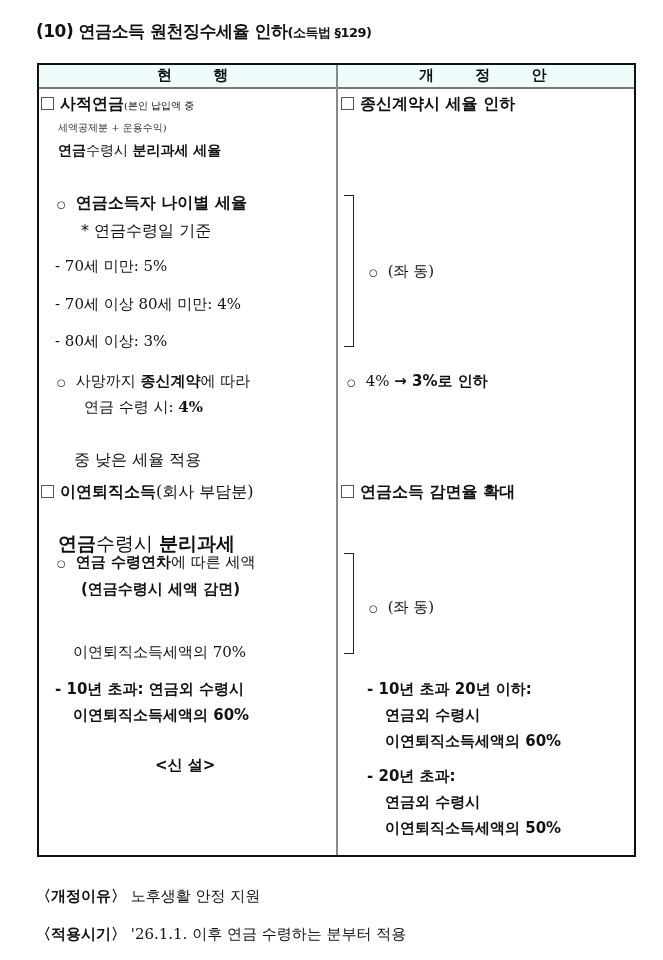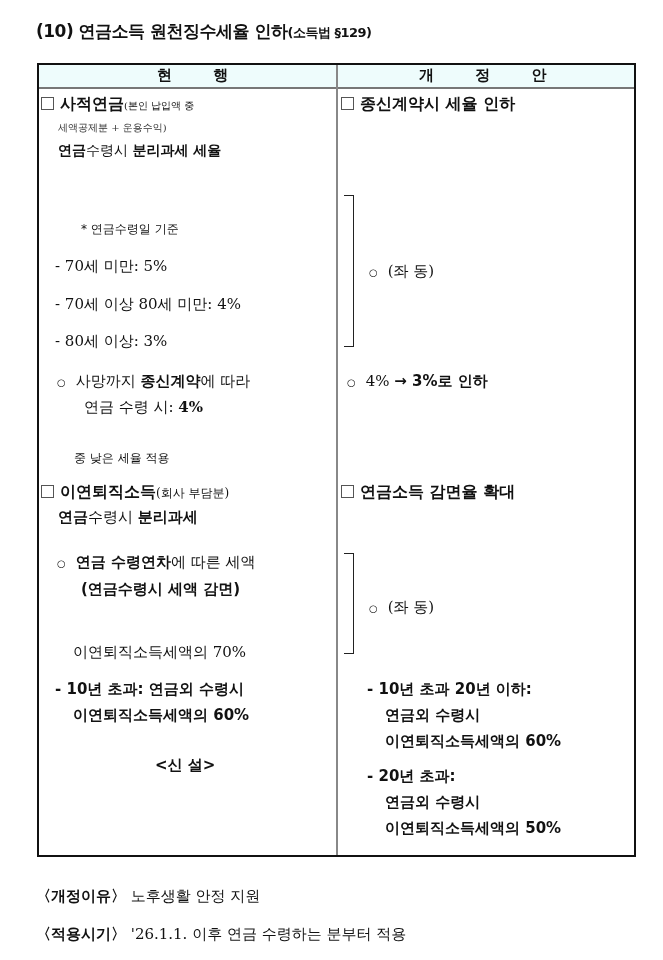--- a/index.html
+++ b/index.html
@@ -10,21 +10,21 @@
   .tbl { position: absolute; left: 37px; top: 63px; width: 599px; height: 794px;
          border: 2px solid #111; box-sizing: border-box; }
   .hdr { position: absolute; left: 0; top: 0; width: 100%; height: 24px; background: #eefcfc;
          border-bottom: 2px solid #777; box-sizing: border-box; }
   .hdr span { position: absolute; top: 1px; font-weight: bold; font-size: 15px; letter-spacing: 18px; }
   .divider { position: absolute; left: 297px; top: 0; width: 2px; height: 100%; background: #888; }
   .t { position: absolute; white-space: nowrap; font-size: 15px; }
   .serif { font-family: "DejaVu Serif", serif; }
   .b { font-weight: bold; }
   .sm { font-size: 10px; }
-  .xs { font-size: 12px; }
+  .xs { font-size: 16px; }
   .box { display: inline-block; width: 13px; height: 13px; border: 1px solid #555; margin-right: 6px;
          vertical-align: -1px; box-sizing: border-box; }
   .bracket { position: absolute; width: 10px; border-top: 1.5px solid #222; border-right: 1.5px solid #222;
              border-bottom: 1.5px solid #222; box-sizing: border-box; }
   .foot { position: absolute; left: 36px; font-size: 15px; white-space: nowrap; }
 </style>
 </head>
 <body>
 
 <div class="title">
@@ -39,37 +39,40 @@
   <div class="divider"></div>
 
   <div class="t" style="left:2px; top:29px;">
     <span class="box"></span><span class="b" style="font-size:16px;">사적연금</span><span class="serif sm">(본인 납입액 중</span>
   </div>
   <div class="t serif sm" style="left:19px; top:56px; color:#333;">세액공제분 + 운용수익)</div>
   <div class="t" style="left:19px; top:77px; font-size:14px;">
     <span class="b">연금</span><span class="serif">수령시 </span><span class="b">분리과세 세율</span>
   </div>
 
+  <div class="t" style="left:18px; top:128px; font-size:16px;">
+    <span class="sm" style="margin-right:10px;">○</span><span class="b">연금소득자 나이별 세율</span>
+  </div>
   <div class="t xs" style="left:42px; top:156px;">* 연금수령일 기준</div>
   <div class="t serif" style="left:16px; top:192px;">- 70세 미만: 5%</div>
   <div class="t serif" style="left:16px; top:230px;">- 70세 이상 80세 미만: 4%</div>
   <div class="t serif" style="left:16px; top:267px;">- 80세 이상: 3%</div>
 
   <div class="t serif" style="left:18px; top:307px;">
     <span class="sm" style="margin-right:10px;">○</span><span>사망까지 </span><span class="b" style="font-family:'DejaVu Sans',sans-serif;">종신계약</span><span>에 따라</span>
   </div>
   <div class="t serif" style="left:45px; top:333px;">
     <span>연금 수령 시: </span><span class="b">4%</span>
   </div>
   <div class="t xs" style="left:35px; top:385px;">중 낮은 세율 적용</div>
 
   <div class="t" style="left:2px; top:417px;">
     <span class="box"></span><span class="b" style="font-size:16px;">이연퇴직소득</span><span class="serif xs">(회사 부담분)</span>
   </div>
-  <div class="t" style="left:19px; top:443px; font-size:15px;text-align:right;">
+  <div class="t" style="left:19px; top:466px; font-size:19px;text-align:right;">
     <span class="b">연금</span><span class="serif">수령시 </span><span class="b">분리과세</span>
   </div>
 
   <div class="t b" style="left:42px; top:515px; font-size:15px;">(연금수령시 세액 감면)</div>
   <div class="t" style="left:18px; top:488px; font-size:15px;">
     <span class="sm" style="margin-right:10px;">○</span><span class="b">연금 수령연차</span><span class="serif">에 따른 세액</span>
   </div>
   <div class="t serif" style="left:34px; top:578px;">이연퇴직소득세액의 70%</div>
   <div class="t b" style="left:16px; top:615px;">- 10년 초과: 연금외 수령시</div>
   <div class="t b" style="left:34px; top:641px;">이연퇴직소득세액의 60%</div>

